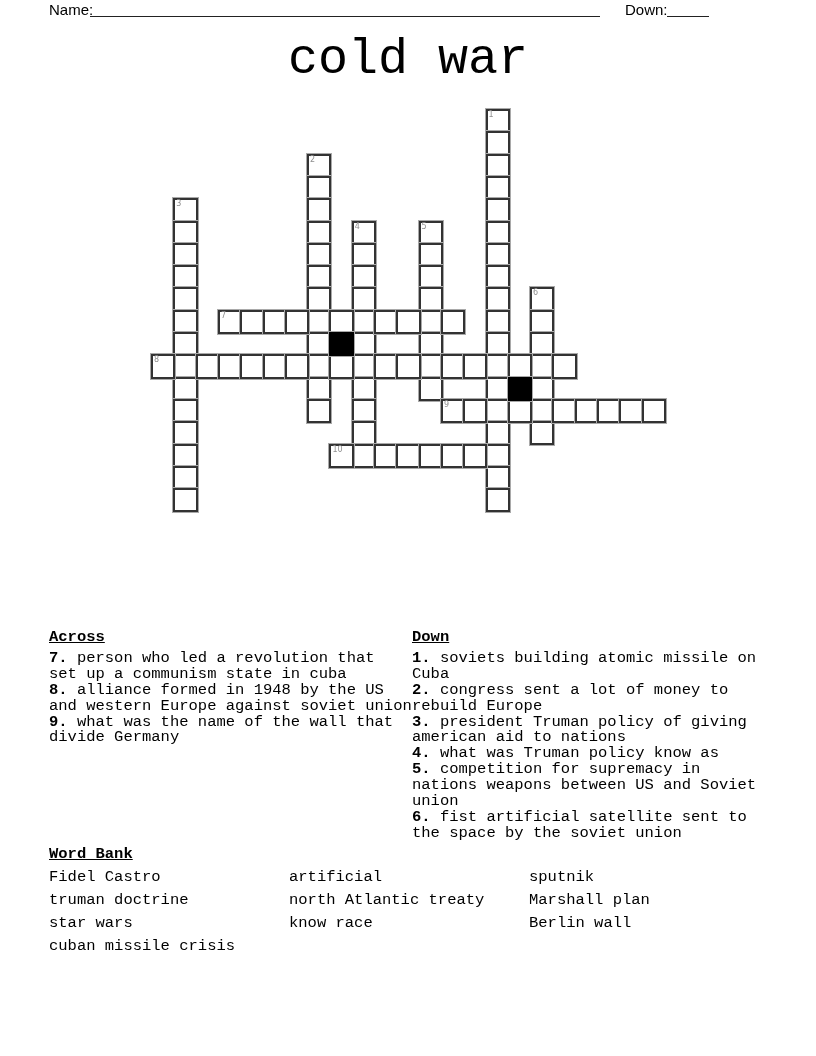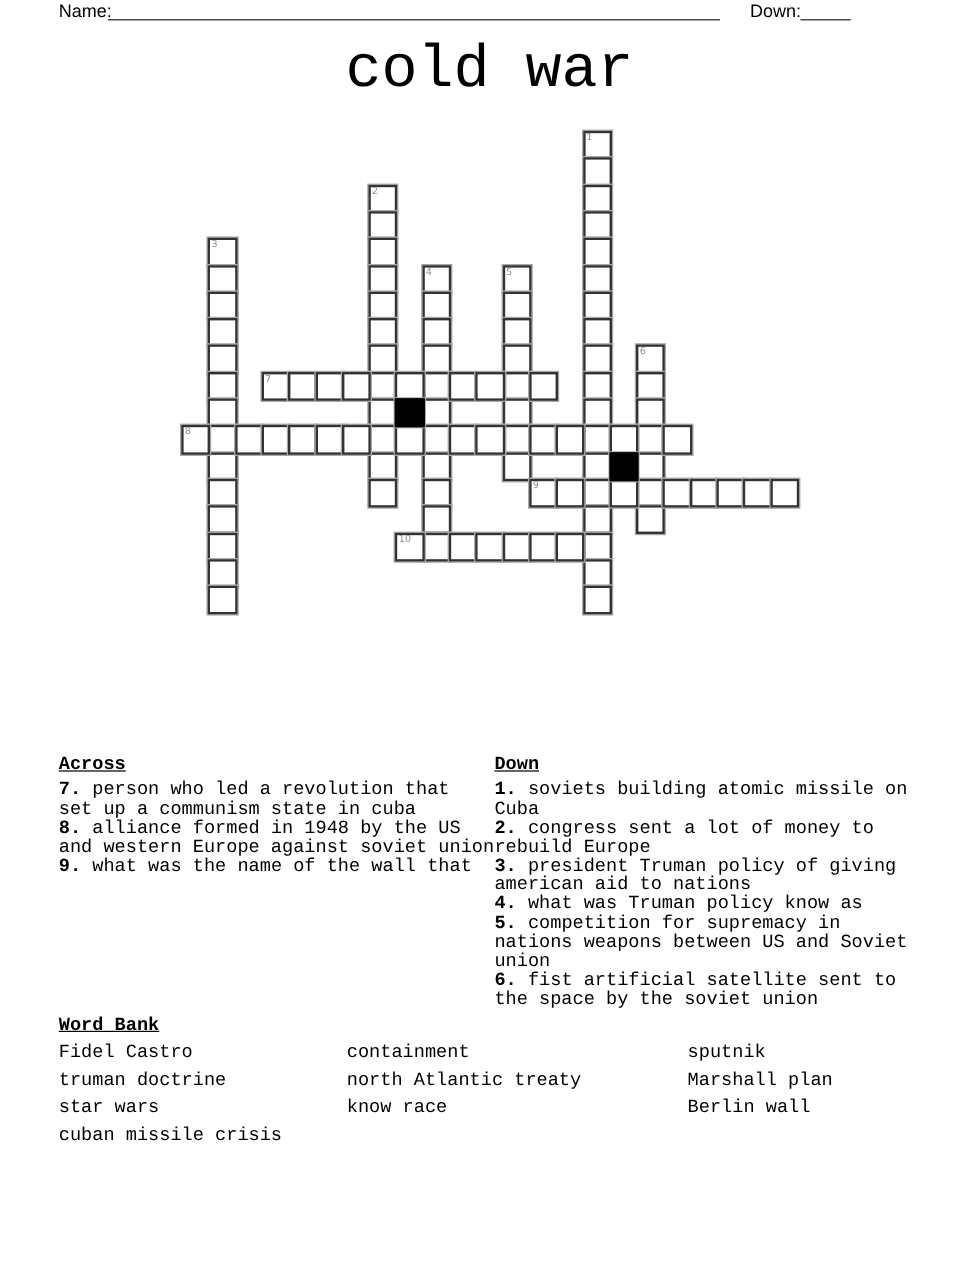--- a/index.html
+++ b/index.html
@@ -34,21 +34,21 @@
   .section-heading{font-weight:bold;text-decoration:underline;margin:0 0 5px 0;}
   .clue-line{white-space:nowrap;}
   .clue-num{font-weight:bold;}
 
   
   #wordbank-heading{position:absolute;left:49px;top:845px;font-size:15.5px;
                     font-weight:bold;text-decoration:underline;}
   .wb-col{position:absolute;top:866px;font-size:15.5px;line-height:23.1px;white-space:nowrap;}
   #wb-col-0{left:49px;}
   #wb-col-1{left:289px;}
-  #wb-col-2{left:529px;margin-left:44px;}
+  #wb-col-2{left:529px;}
 </style>
 </head>
 <body>
 
 <div class="page">
 
   <span class="hdr-label" id="name-label">Name:</span>
   <span class="fill-line" id="name-line"></span>
   <span class="hdr-label" id="date-label">Down:</span>
   <span class="fill-line" id="date-line"></span>
@@ -191,20 +191,21 @@
         <div>
           <div class="clue-line"><span class="clue-num">7.</span> person who led a revolution that</div>
           <div class="clue-line">set up a communism state in cuba</div>
         </div>
         <div>
           <div class="clue-line"><span class="clue-num">8.</span> alliance formed in 1948 by the US</div>
           <div class="clue-line">and western Europe against soviet union</div>
         </div>
         <div>
           <div class="clue-line"><span class="clue-num">9.</span> what was the name of the wall that</div>
+          <div class="clue-line">divide Germany</div>
         </div>
       </div>
   </div>
 
   <div class="section" id="down-section">
     <div class="section-heading">Down</div>
     <div id="down-clues">
         <div>
           <div class="clue-line"><span class="clue-num">1.</span> soviets building atomic missile on</div>
           <div class="clue-line">Cuba</div>
@@ -234,21 +235,21 @@
 
   <div id="wordbank-heading">Word Bank</div>
   <div id="wordbank">
       <div class="wb-col" id="wb-col-0">
         <div>Fidel Castro</div>
         <div>truman doctrine</div>
         <div>star wars</div>
         <div>cuban missile crisis</div>
       </div>
       <div class="wb-col" id="wb-col-1">
-        <div>containment</div>
+        <div>artificial</div>
         <div>north Atlantic treaty</div>
         <div>know race</div>
       </div>
       <div class="wb-col" id="wb-col-2">
         <div>sputnik</div>
         <div>Marshall plan</div>
         <div>Berlin wall</div>
       </div>
     </div>
 

